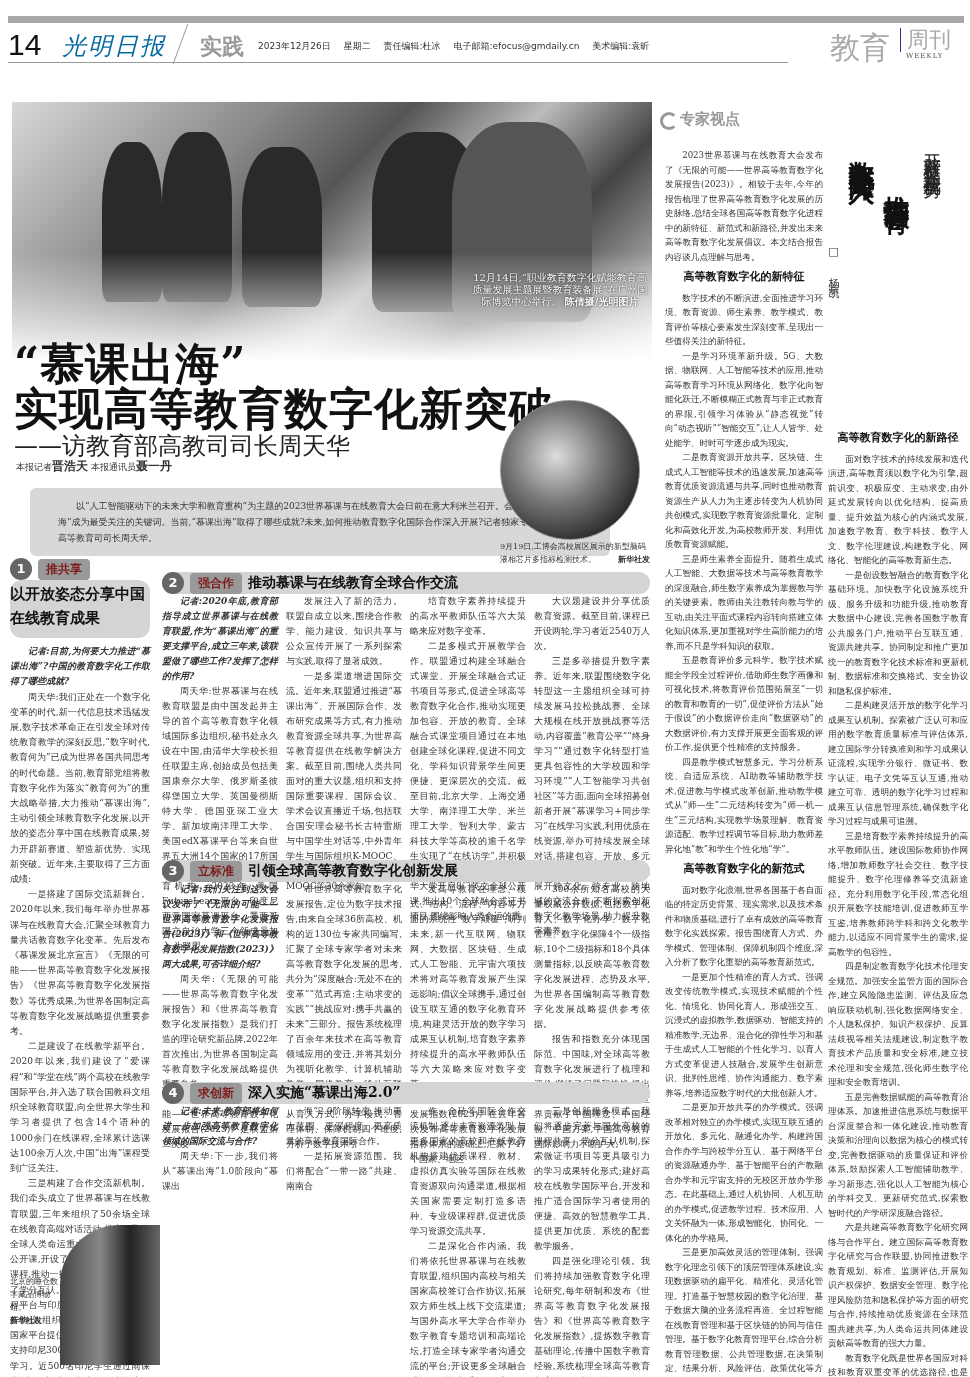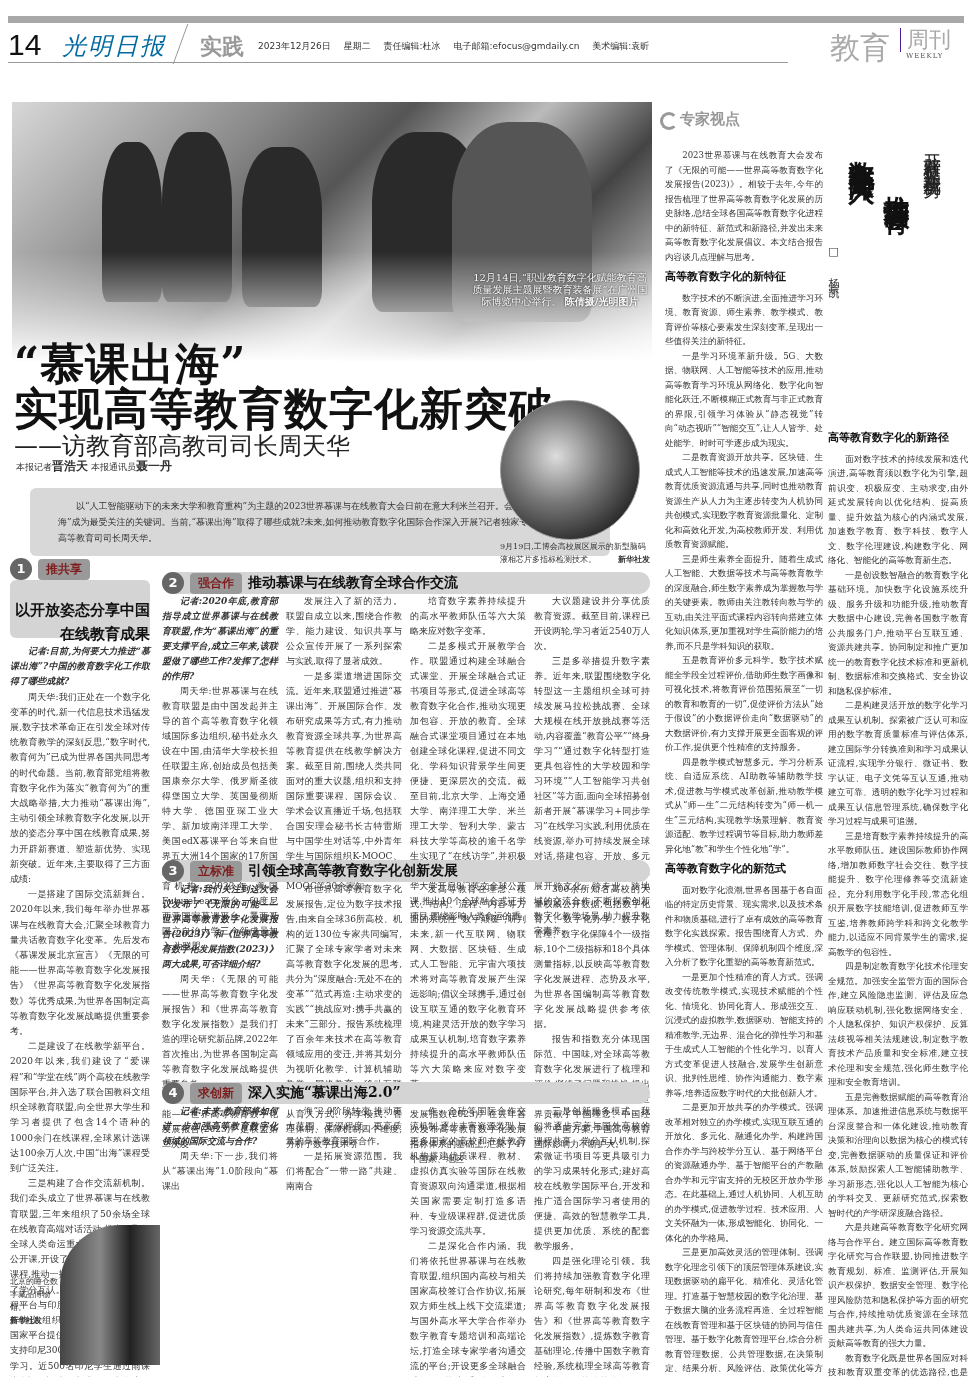--- a/index.html
+++ b/index.html
@@ -33,41 +33,41 @@
 
 .sechead{height:22px;background:#d4d4d4;border-radius:11px;display:flex;align-items:center}
 .secnum{width:22px;height:22px;border-radius:50%;background:#666;color:#fff;font-family:"DejaVu Sans",sans-serif;font-weight:bold;font-size:13px;text-align:center;line-height:22px}
 .sectag{background:#999;color:#7f1d1d;font-size:12px;padding:2px 8px;margin:0 6px;border-radius:4px;font-weight:bold}
 .sectitle{font-size:14px;font-weight:bold;color:#111;font-family:"DejaVu Serif",serif}
 .cols{display:flex;gap:8px;margin-top:0}
 .col{flex:1;font-size:9px;line-height:15px;color:#333;text-align:justify}
 .col p{text-indent:2em}
 .col .q{font-weight:bold;font-style:italic}
 .s1head{left:10px;top:558px;width:140px}
-.s1box{left:10px;top:580px;width:140px;height:58px;background:#d4d4d4;border-radius:6px;text-align:right;font-size:15px;font-weight:bold;line-height:24px;padding-top:18px;color:#111}
+.s1box{left:10px;top:580px;width:140px;height:58px;background:#d4d4d4;border-radius:12px;text-align:left;font-size:15px;font-weight:bold;line-height:24px;padding-top:2px;color:#111}
 .s1body{left:10px;top:644px;width:140px;font-size:9px;line-height:15.2px;color:#333;text-align:justify}
 .s1body p{text-indent:2em}
 .s1body .q{font-weight:bold;font-style:italic}
 .bottomphoto{left:60px;top:1225px;width:100px;height:140px;background:linear-gradient(90deg,#444,#888 40%,#222 70%,#666);border-radius:60px 0 0 0}
 .bpcap{left:10px;top:1275px;width:50px;font-size:8px;line-height:13px;text-align:left;color:#333}
 .s2{left:162px;top:572px;width:488px}
 .s3{left:162px;top:860px;width:488px}
 .s4{left:162px;top:1082px;width:488px}
 
 .expert{left:660px;top:110px;font-size:15px;font-weight:bold;color:#999;font-family:Liberation Serif, serif}
 .expert .g{display:inline-block;width:18px;height:18px;border:3px solid #999;border-radius:50%;border-right-color:transparent;vertical-align:middle;margin-right:2px}
 .vtitle{writing-mode:vertical-rl;font-family:"DejaVu Sans",sans-serif}
 .vt1{left:920px;top:140px;font-size:18px;color:#222;letter-spacing:2px;height:210px}
 .vt2{left:880px;top:175px;font-size:26px;font-weight:bold;color:#111;letter-spacing:2px}
 .vt3{left:845px;top:140px;font-size:26px;font-weight:bold;color:#111;letter-spacing:2px}
 .vt4{left:825px;top:245px;font-size:11px;color:#333;letter-spacing:4px}
 .rcolA{left:665px;top:148px;width:158px;font-size:8.6px;line-height:14.5px;color:#333;text-align:justify}
 .rcolB{left:828px;top:425px;width:140px;font-size:8.6px;line-height:14.5px;color:#333;text-align:justify}
 .rcolA p,.rcolB p{text-indent:2em}
-.rcolA h4,.rcolB h4{font-family:"DejaVu Sans",sans-serif;font-size:11px;margin:6px 0;color:#111}
+.rcolA h4,.rcolB h4{font-family:"DejaVu Sans",sans-serif;font-size:11px;text-align:center;margin:6px 0;color:#111}
 </style>
 </head>
 <body>
 
 <div class="abs topbar"></div>
 <div class="abs pagenum">14</div>
 <div class="abs logo">光明日报</div>
 <div class="abs hsep"></div>
 <div class="abs section">实践</div>
 <div class="abs meta">

